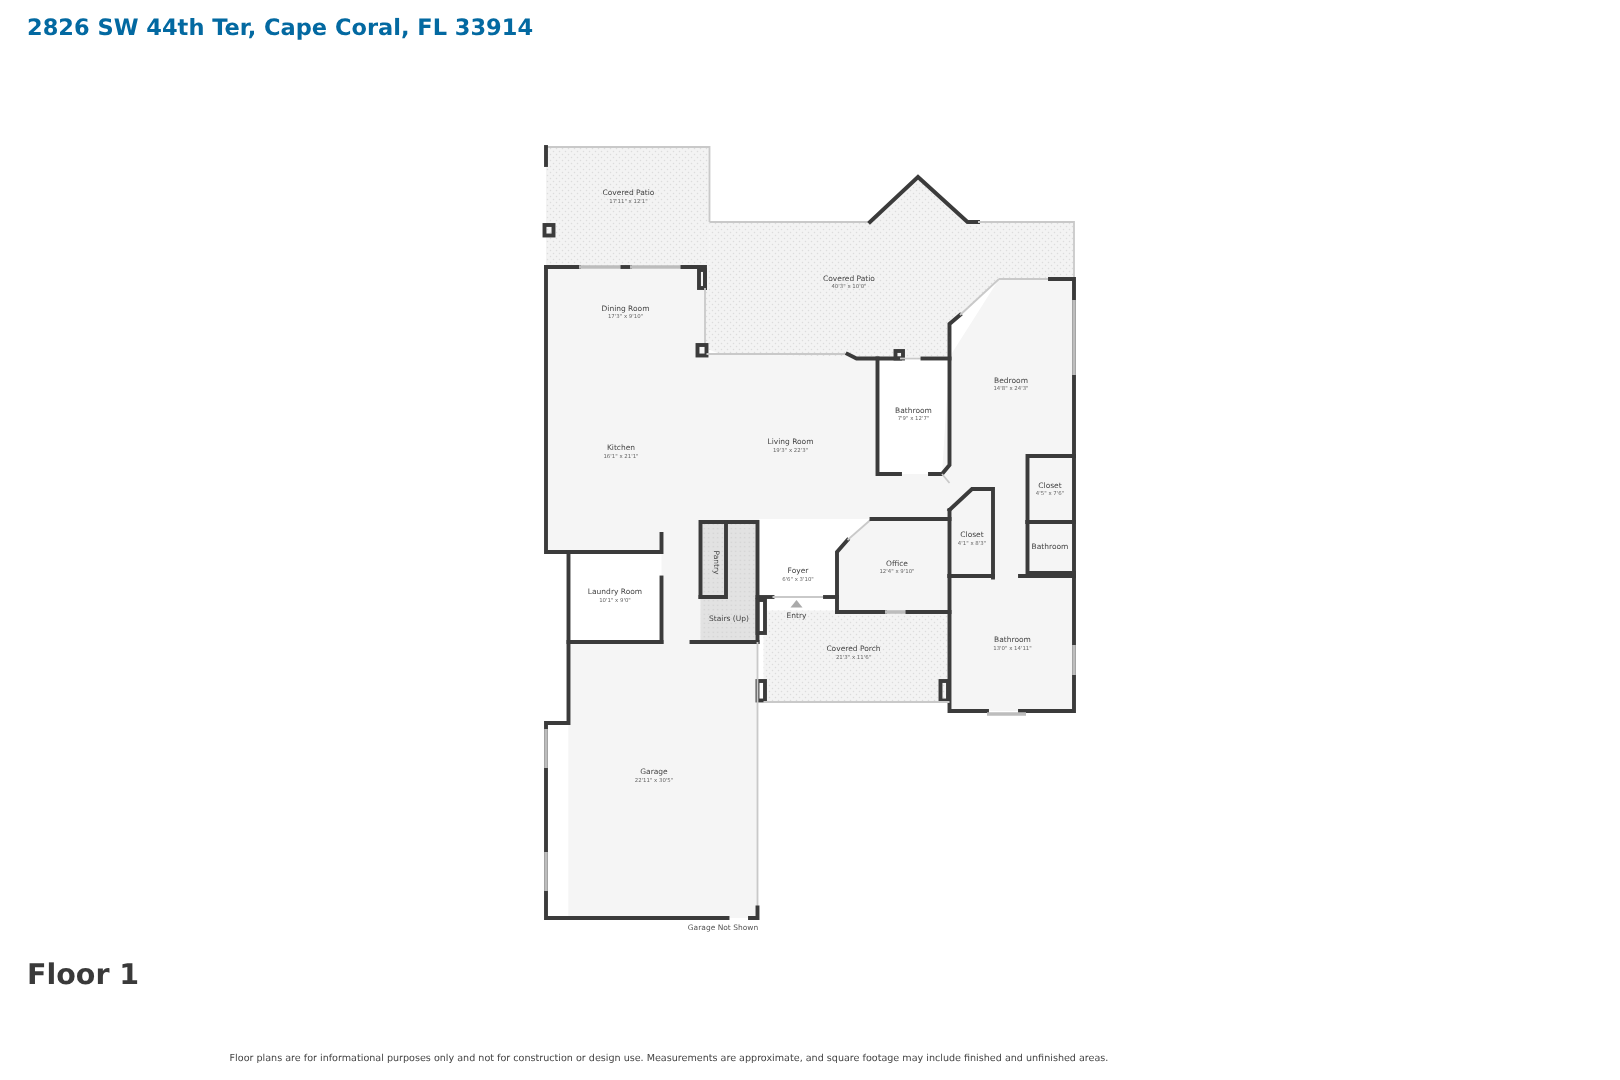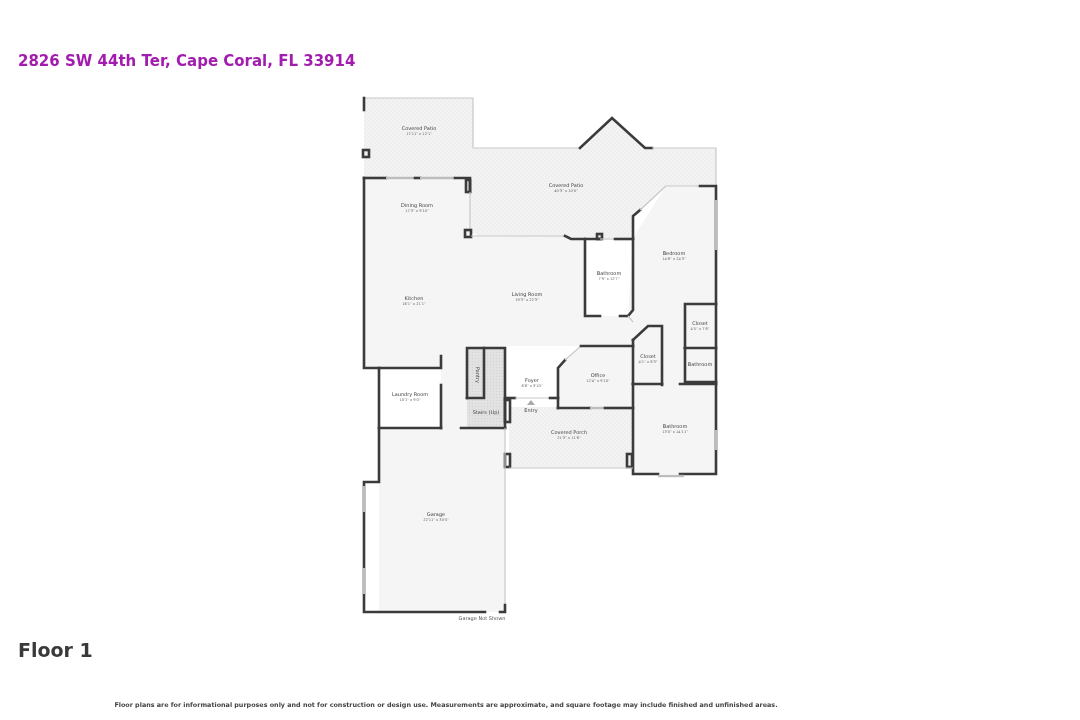--- a/index.html
+++ b/index.html
@@ -1,22 +1,22 @@
 <!DOCTYPE html>
 <html><head>
 <meta charset="utf-8">
 <style>
   html, body { margin:0; padding:0; background:#ffffff; }
   body { width:1080px; height:720px; position:relative; overflow:hidden;
          font-family:"DejaVu Sans", sans-serif; color:#333; }
   .title { position:absolute; left:18px; top:9px; font-size:15px; font-weight:bold;
-           color:#a21caf; letter-spacing:0;margin-top:43px; }
+           color:#0369a1; letter-spacing:0; }
   .floor-label { position:absolute; left:18px; top:639px; font-size:19px; font-weight:bold; color:#3a3a3a; }
   .disclaimer { position:absolute; left:0; width:892px; top:701px; text-align:center;
-                font-size:6.4px; font-weight:bold; color:#444; }
+                font-size:6.4px; font-weight:normal; color:#444; }
   svg.plan { position:absolute; left:0; top:0; }
   .room-name { font-family:"DejaVu Sans", sans-serif; font-size:5px; fill:#444; text-anchor:middle; }
   .room-dim { font-family:"DejaVu Sans", sans-serif; font-size:3.6px; fill:#666; text-anchor:middle; }
   .note { font-family:"DejaVu Sans", sans-serif; font-size:5px; fill:#555; text-anchor:middle; }
   .wall { stroke:#3b3b3b; stroke-width:2.6; fill:none; stroke-linecap:square; }
   .thin { stroke:#c9c9c9; stroke-width:1.2; fill:none; }
   .win { stroke:#bdbdbd; stroke-width:2.4; fill:none; }
 </style>
 </head>
 <body>

